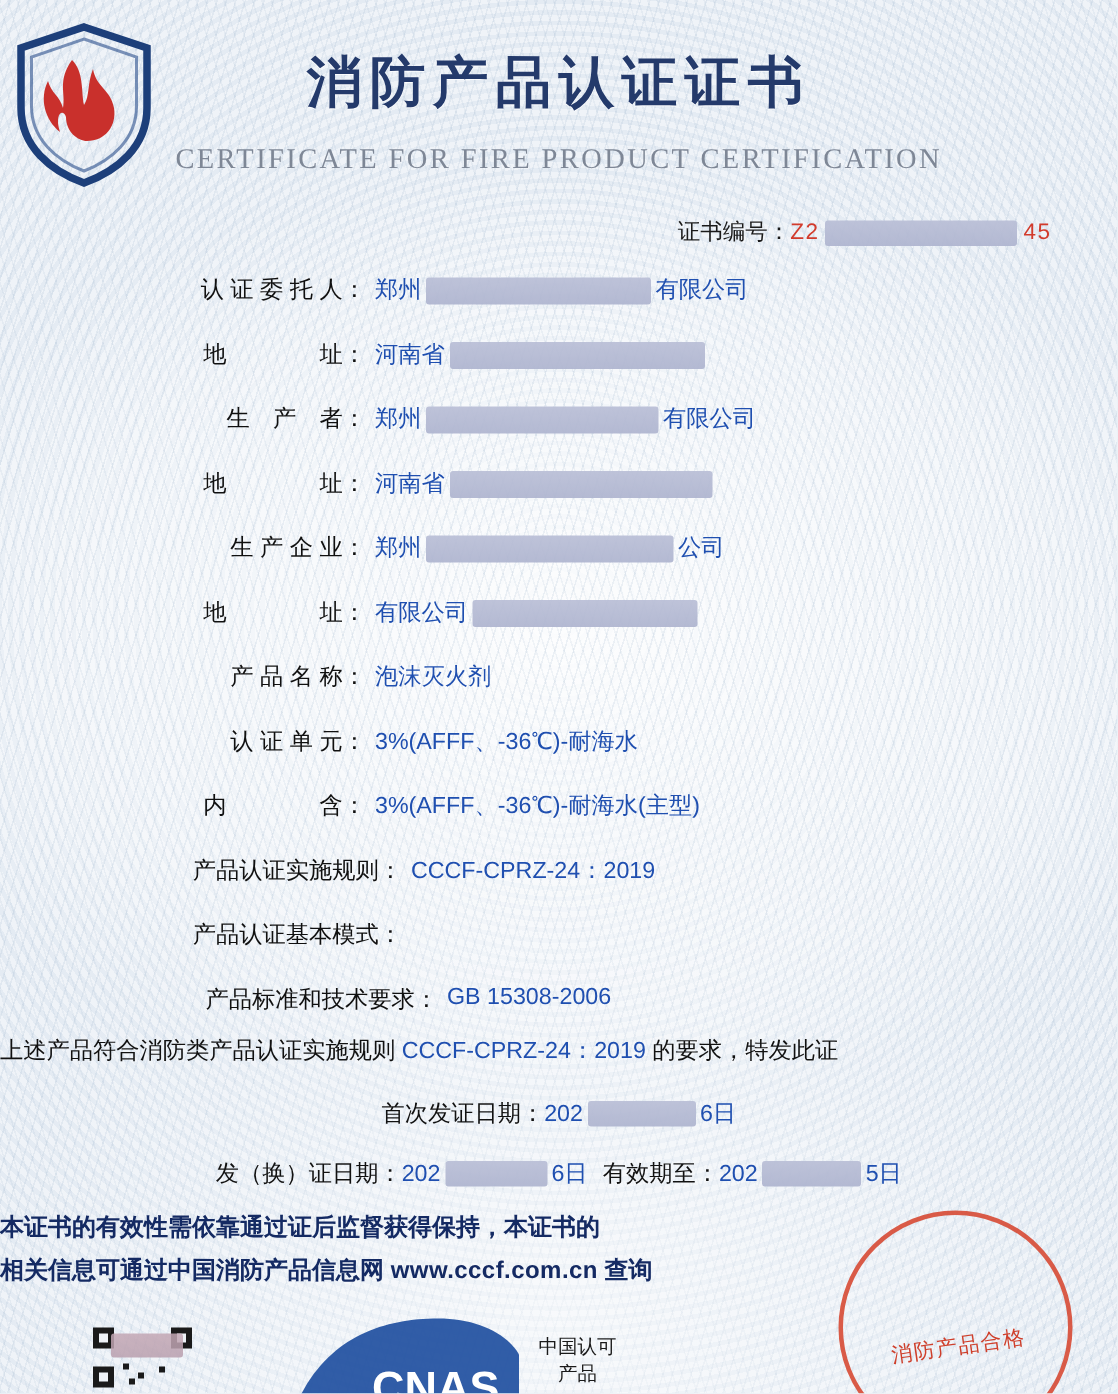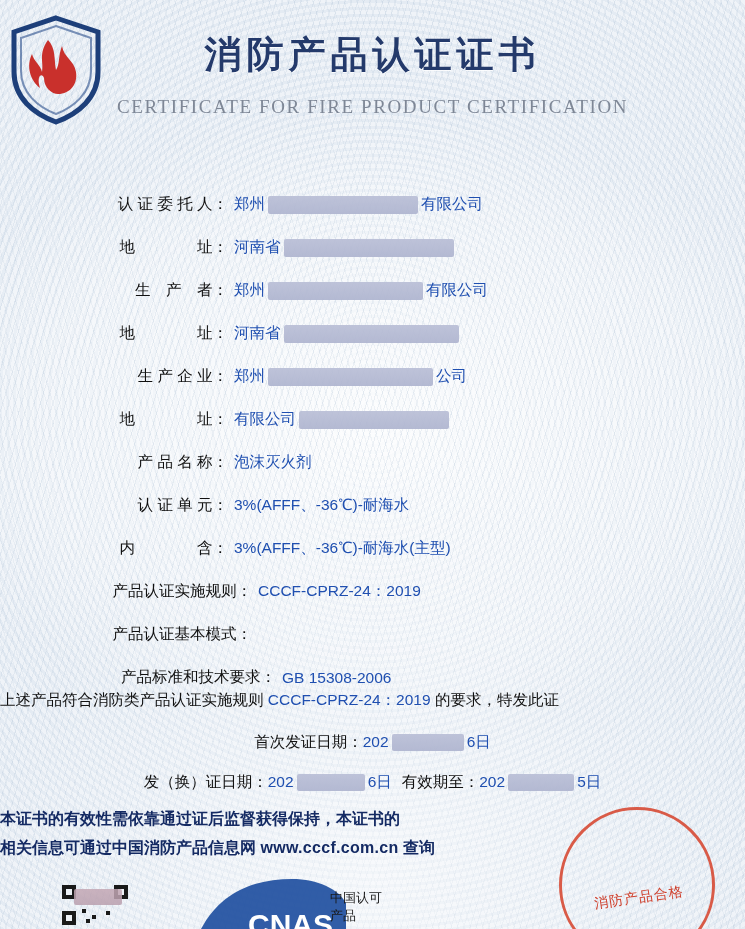--- a/index.html
+++ b/index.html
@@ -104,25 +104,26 @@
 
   
   .fields {
     position: absolute;
     left: 0; right: 0;
     top: 183px;
     z-index: 6;
   }
   .row {
     display: flex;
-    align-items: center;
+    align-items: flex-start;
     height: 43px;
     font-size: 15.5px;
     color: #111;
     white-space: nowrap;
+    padding-left: 16px;
   }
   .row .lbl {
     text-align: right;
     color: #101010;
   }
   .row .val {
     color: #1f4fb0;
     margin-left: 6px;
     position: relative;
   }
@@ -207,21 +208,21 @@
     width: 150px;
     height: 62px;
     z-index: 6;
     text-align: center;
   }
   .cnas-text {
     position: absolute;
     left: 330px;
     bottom: 4px;
     width: 110px;
-    text-align: left;
+    text-align: center;
     font-size: 13px;
     line-height: 18px;
     color: #1a1a1a;
     z-index: 6;
   }
   .seal {
     position: absolute;
     right: 30px;
     bottom: -34px;
     width: 150px;
@@ -254,20 +255,23 @@
     <svg viewBox="0 0 96 112" width="96" height="112" aria-hidden="true">
       <path d="M48 4 L90 18 V58 C90 84 70 100 48 108 C26 100 6 84 6 58 V18 Z" fill="none" stroke="#1d3f7a" stroke-width="5"></path>
       <path d="M48 12 L83 24 V57 C83 79 66 93 48 100 C30 93 13 79 13 57 V24 Z" fill="none" stroke="#2a4e8c" stroke-width="2" opacity="0.6"></path>
       <path d="M40 26 C30 40 36 48 34 58 C32 50 26 48 24 40 C18 52 22 66 32 74 C28 62 34 58 36 64 C36 74 44 80 50 80 C62 80 70 70 68 58 C66 46 56 44 54 32 C50 42 52 50 48 56 C46 46 48 34 40 26 Z" fill="#c9302c"></path>
     </svg>
   </div>
 
   <div class="title-cn">消防产品认证证书</div>
   <div class="title-en">CERTIFICATE FOR FIRE PRODUCT CERTIFICATION</div>
 
+  <div class="cert-no">
+    <span class="label">证书编号：</span><span class="val">Z2</span><span class="redact" style="width:128px;margin:0 4px;"></span><span class="val">45</span>
+  </div>
 
   <div class="fields" id="fields">
       <div class="row ind-a">
         <span class="lbl">认 证 委 托 人：</span>
         <span class="val"><span>郑州</span><span class="redact tall" style="width: 150px; margin: 0px 3px;"></span><span>有限公司</span></span>
       </div>
       <div class="row ind-a">
         <span class="lbl">地　　　　址：</span>
         <span class="val"><span>河南省</span><span class="redact tall" style="width: 170px; margin: 0px 3px;"></span></span>
       </div>

